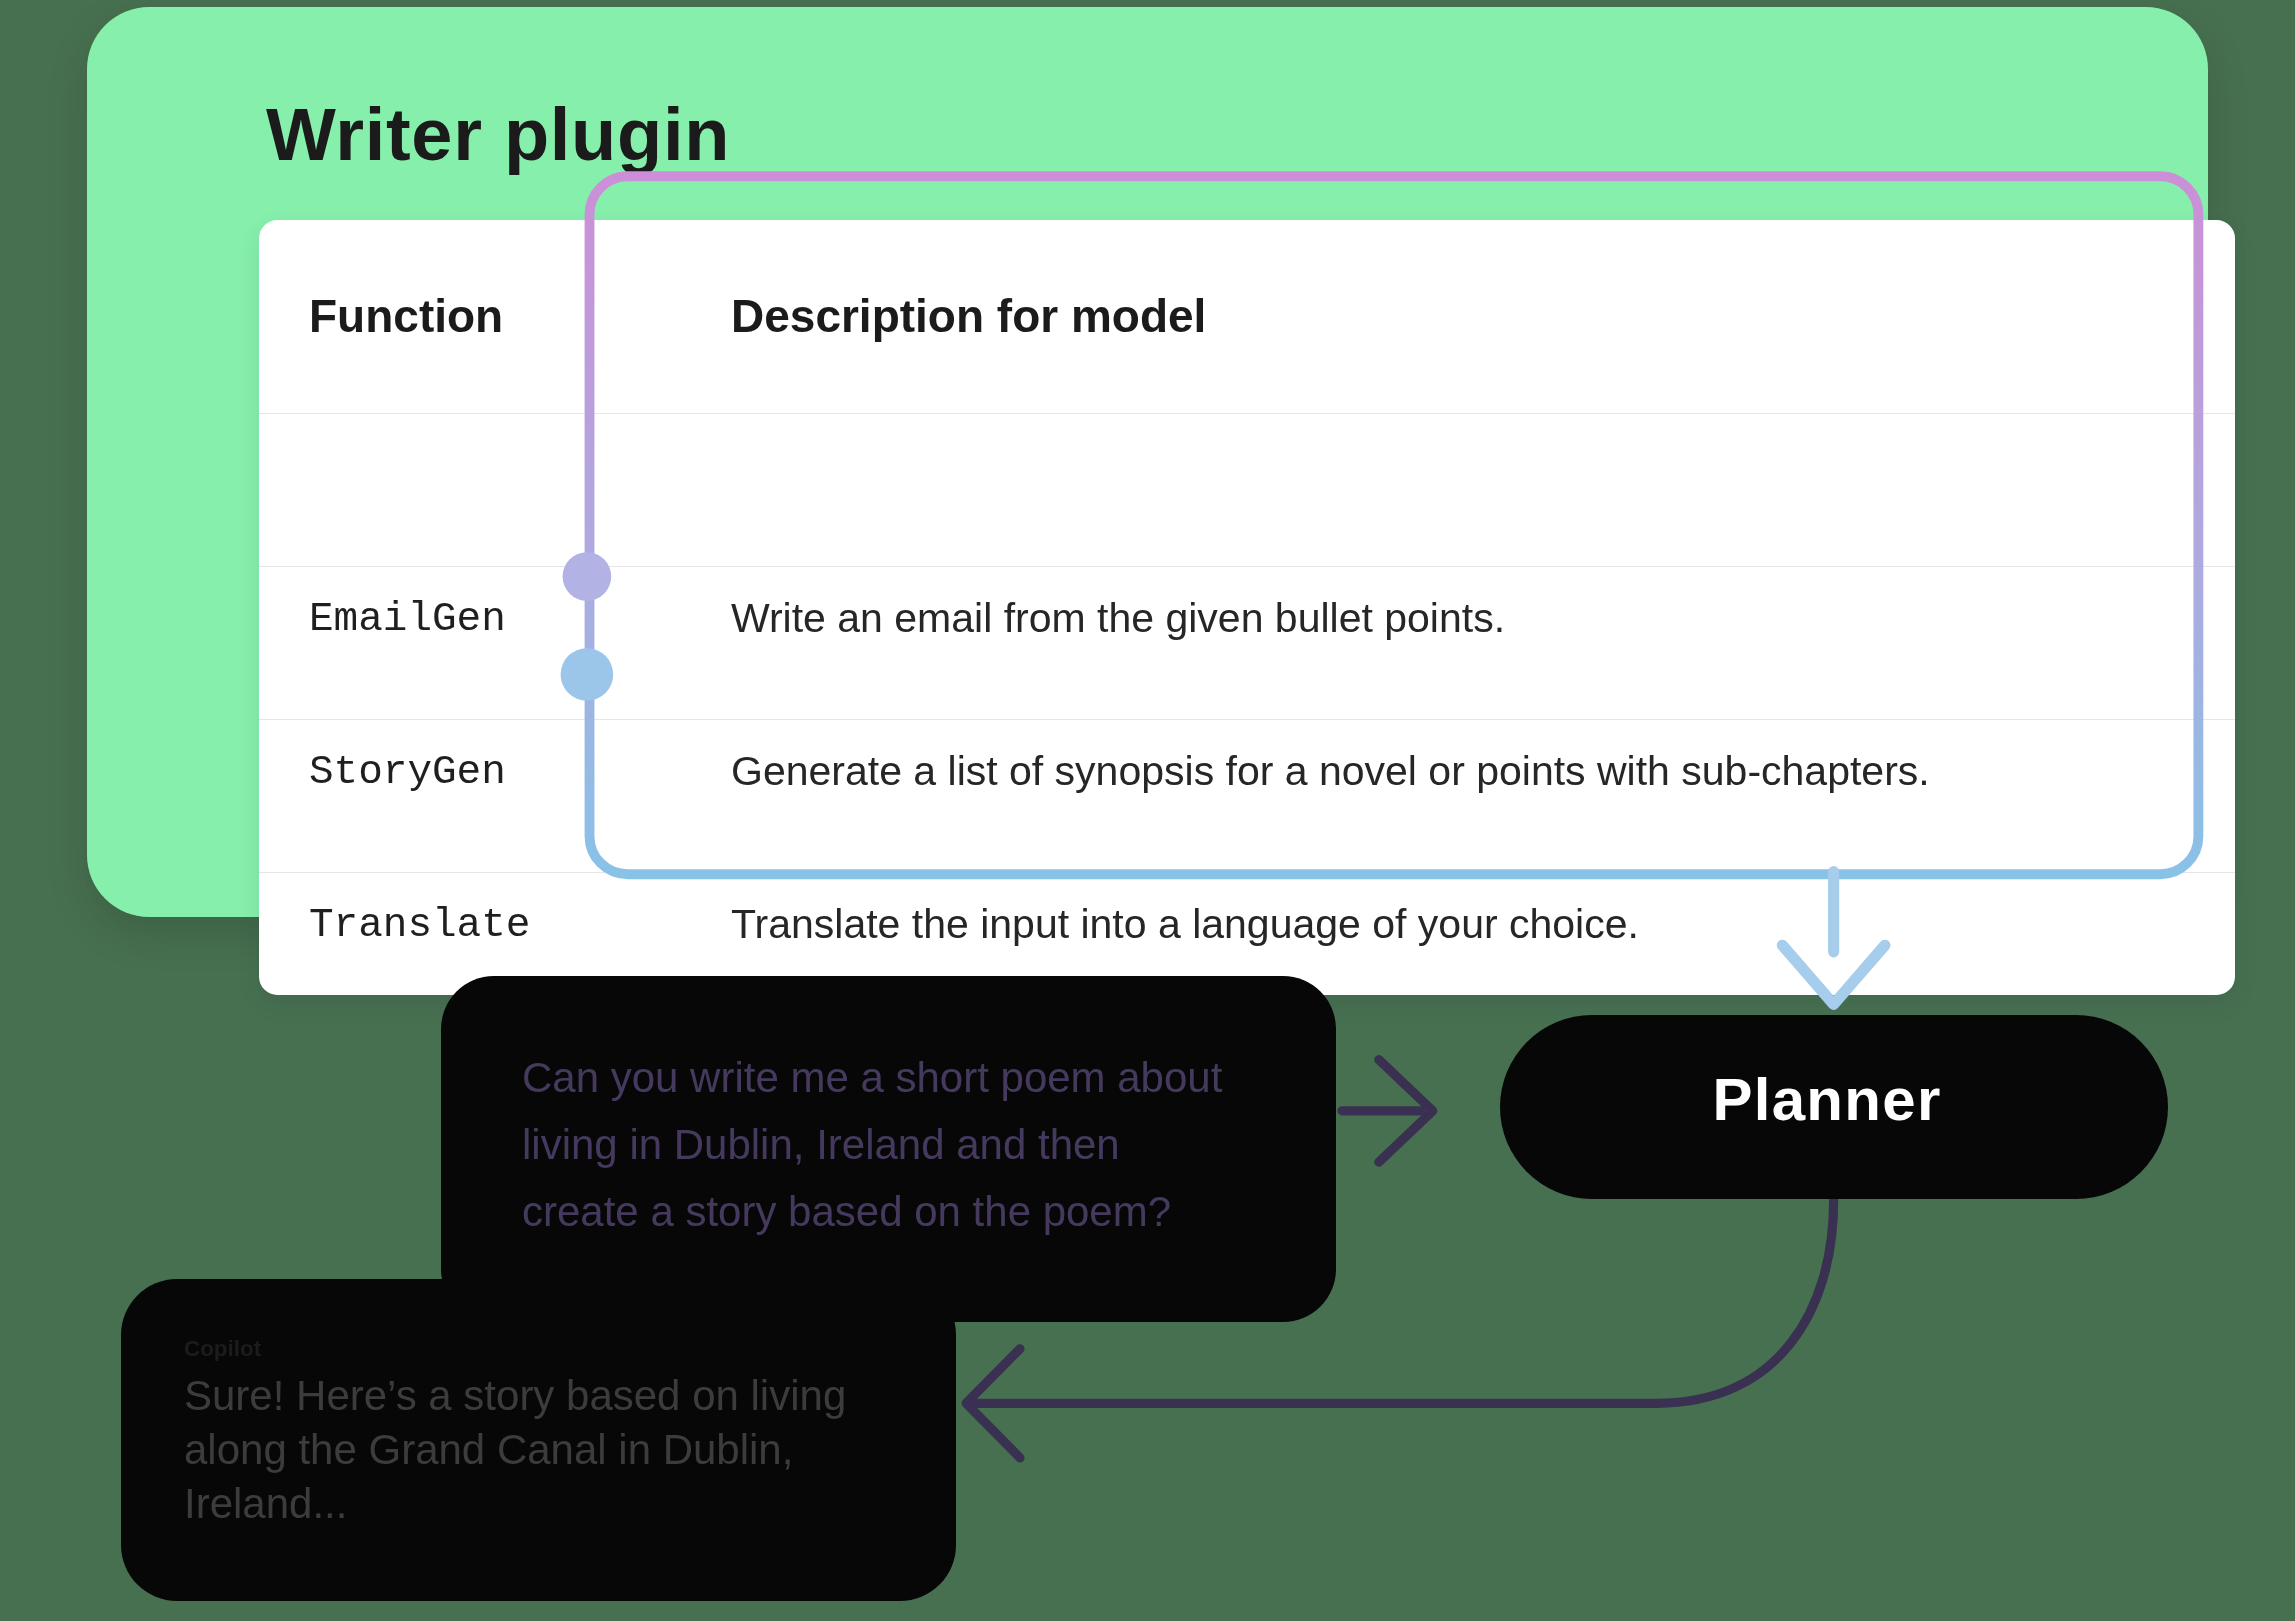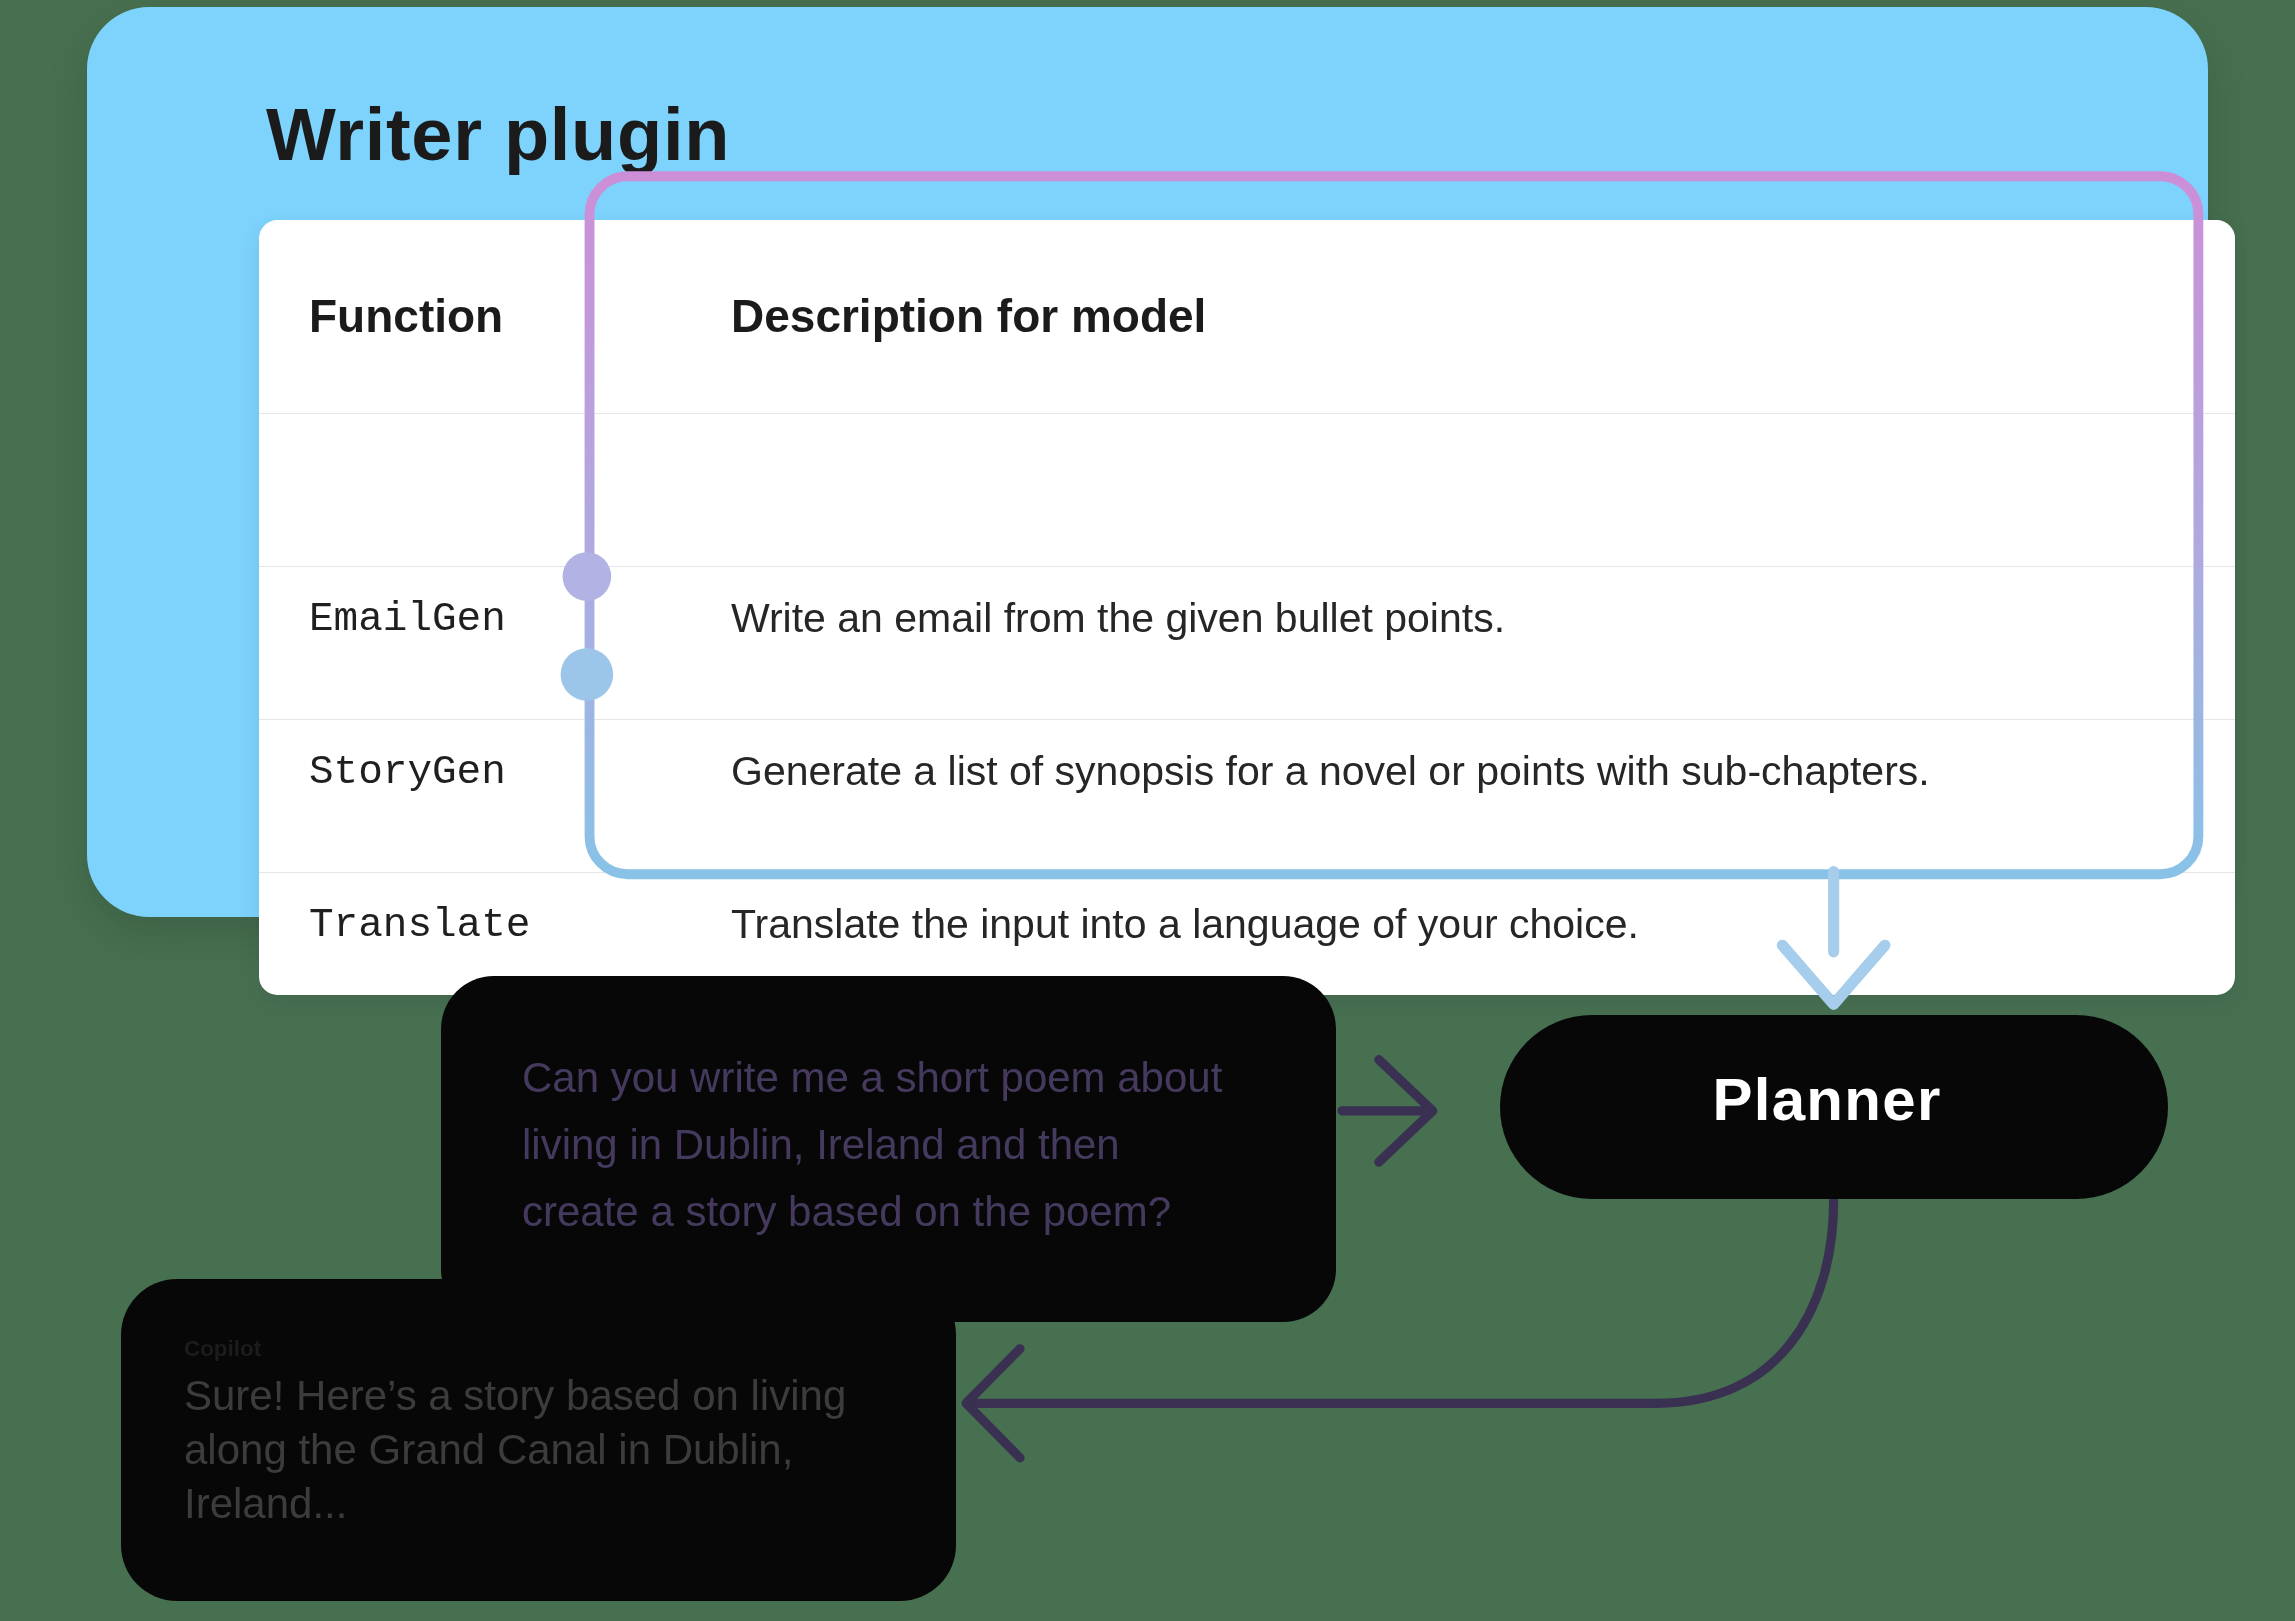--- a/index.html
+++ b/index.html
@@ -9,21 +9,21 @@
     background: #477050;
     overflow: hidden;
     font-family: "Liberation Sans", sans-serif;
   }
 
   
   .plugin-card {
     position: absolute;
     left: 87px; top: 6.6px;
     width: 2121px; height: 910px;
-    background: #7dd3fc;
+    background: #86efac;
     border-radius: 62px;
     box-shadow: 0 16px 39px rgba(20, 35, 25, 0.18);
   }
   .plugin-title {
     position: absolute;
     left: 179px; top: 85px;
     font-size: 74px;
     font-weight: bold;
     color: #1B1B1B;
     letter-spacing: 0.7px;

